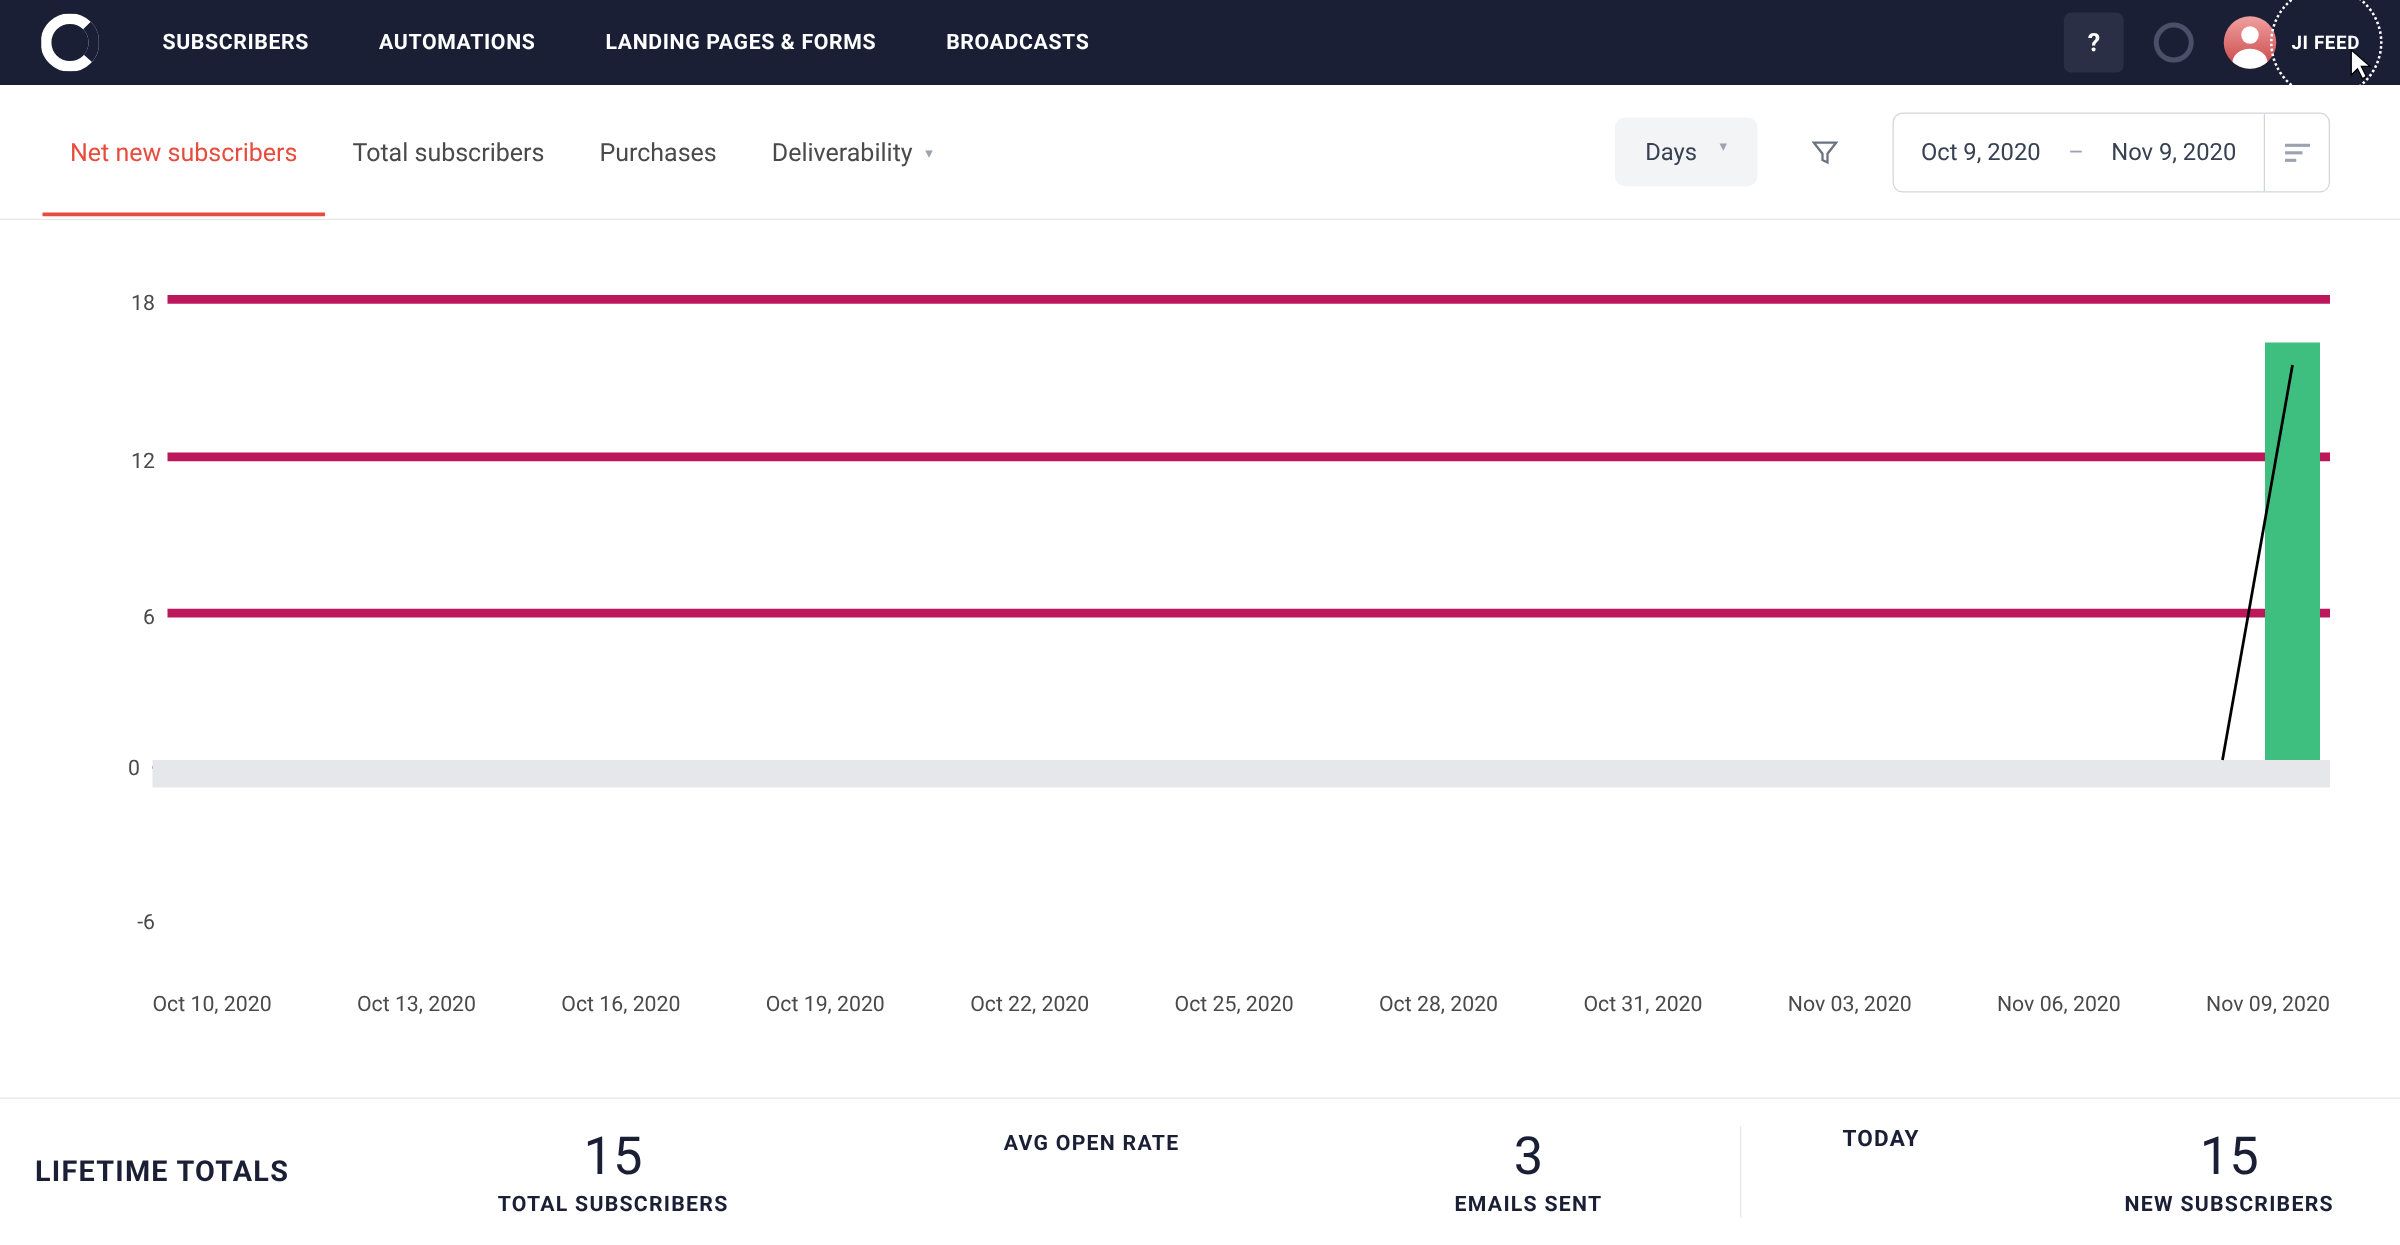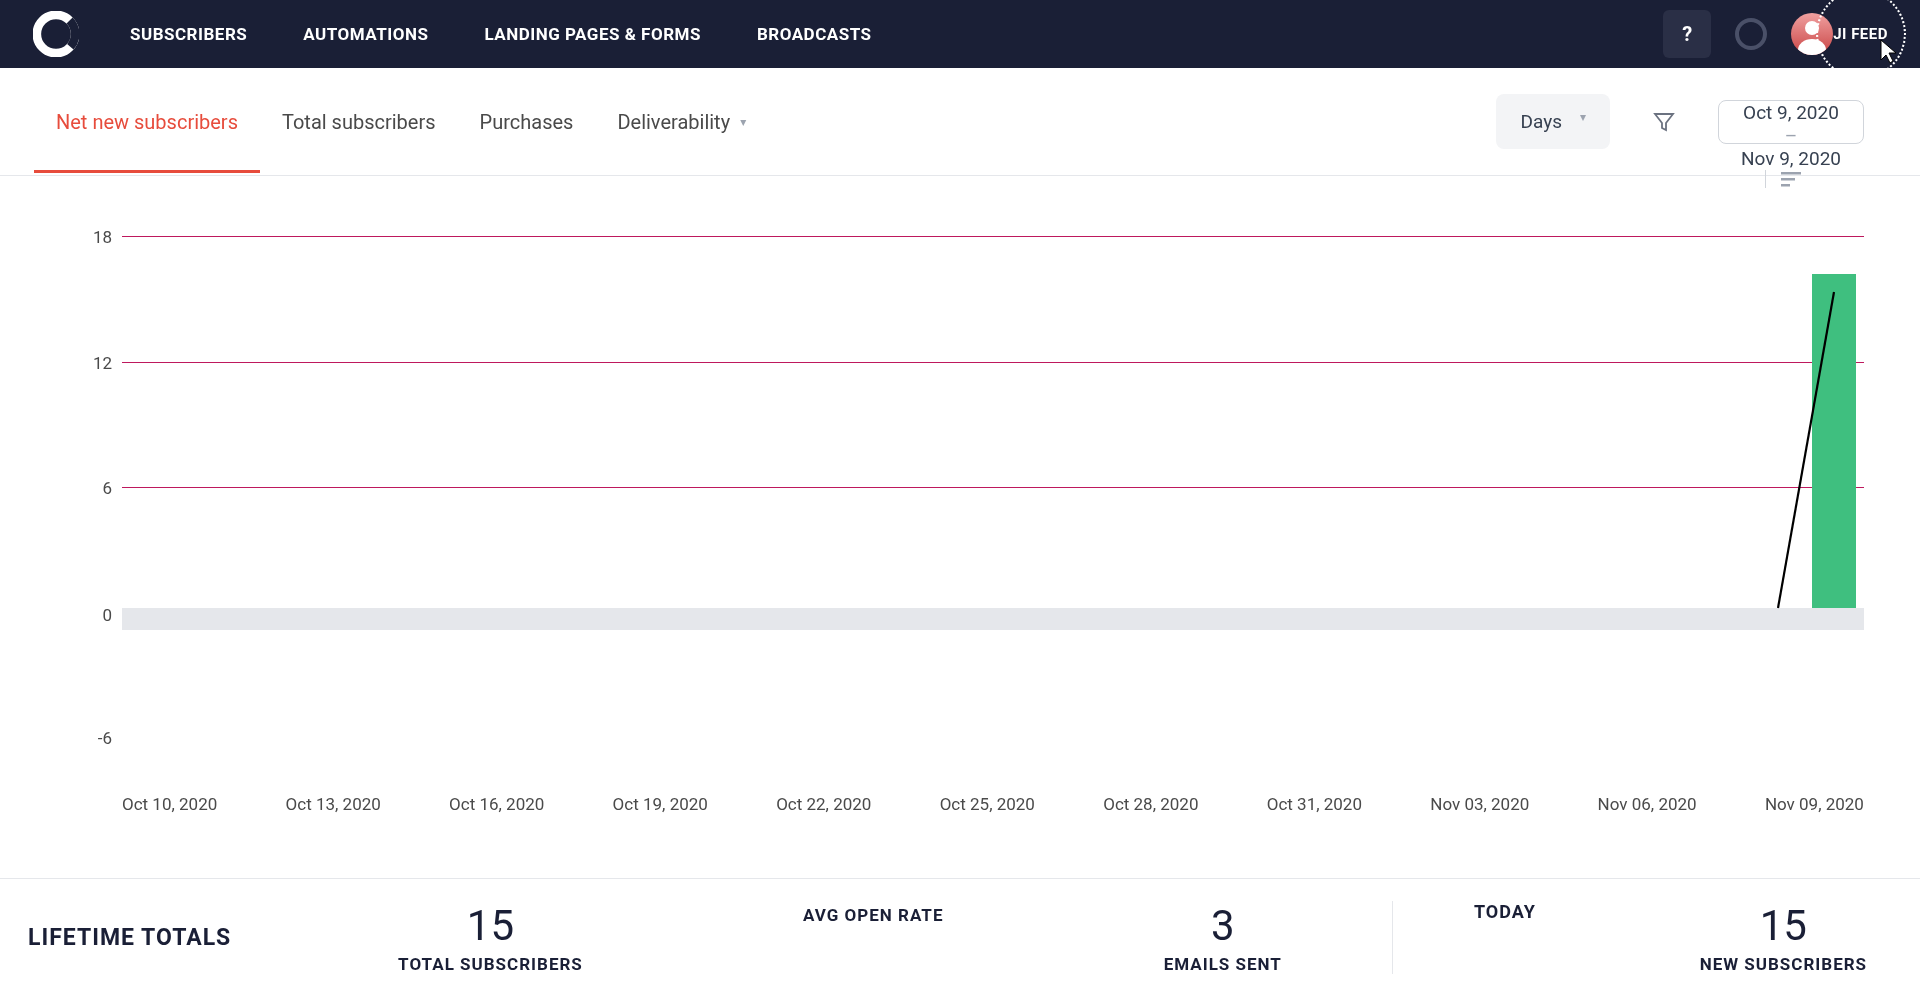--- a/index.html
+++ b/index.html
@@ -67,20 +67,21 @@
     .loading-icon {
       width: 32px;
       height: 32px;
       border: 4px solid #4a5068;
       border-radius: 50%;
     }
     .avatar-wrap {
       position: relative;
       display: flex;
       align-items: center;
+      gap: 12px;
     }
     .avatar {
       width: 42px;
       height: 42px;
       border-radius: 50%;
       background: linear-gradient(180deg, #f0a0a0 0%, #c94545 100%);
       position: relative;
       overflow: hidden;
     }
     .avatar::before {
@@ -193,22 +194,21 @@
       display: flex;
       align-items: center;
       justify-content: center;
       cursor: pointer;
     }
     .date-range {
       display: flex;
       align-items: center;
       border: 1px solid #d1d5db;
       border-radius: 8px;
-      height: 44px;
-      flex-direction: column;
+      height: 64px;
     }
     .date-cell {
       padding: 0 22px;
       font-size: 19px;
       color: #374151;
     }
     .date-sep {
       color: #9ca3af;
       font-size: 19px;
     }
@@ -226,23 +226,23 @@
       padding: 60px 56px 24px 56px;
       height: 700px;
     }
     .chart-grid {
       position: relative;
       height: 502px;
       margin-left: 66px;
     }
     .gridline {
       position: absolute;
-      left: 0;
+      left: 12px;
       right: 0;
-      border-top: 1px solid #be185d;
+      border-top: 7px solid #be185d;
     }
     .y-label {
       position: absolute;
       left: -46px;
       transform: translateY(-50%);
       font-size: 17px;
       color: #4a4a4a;
       text-align: right;
       width: 36px;
     }

